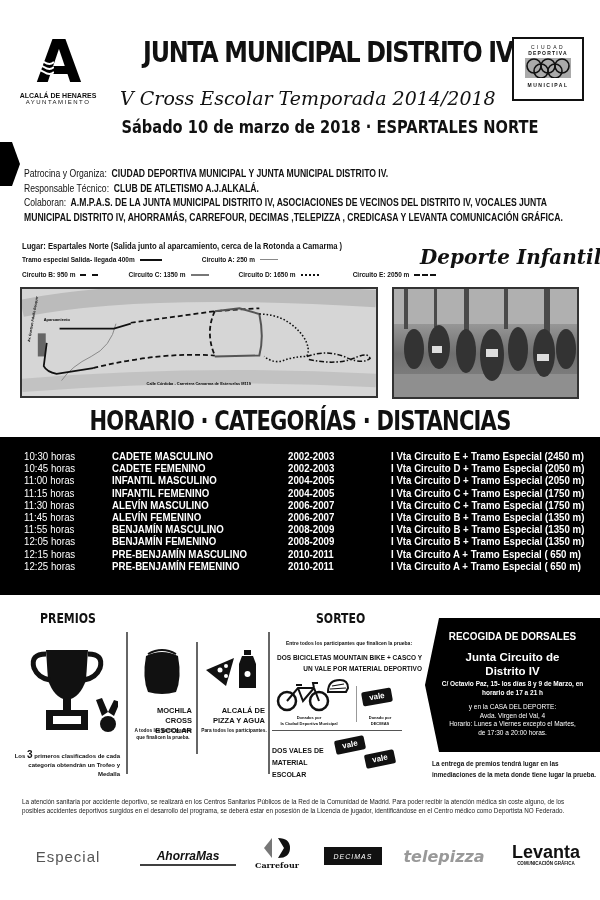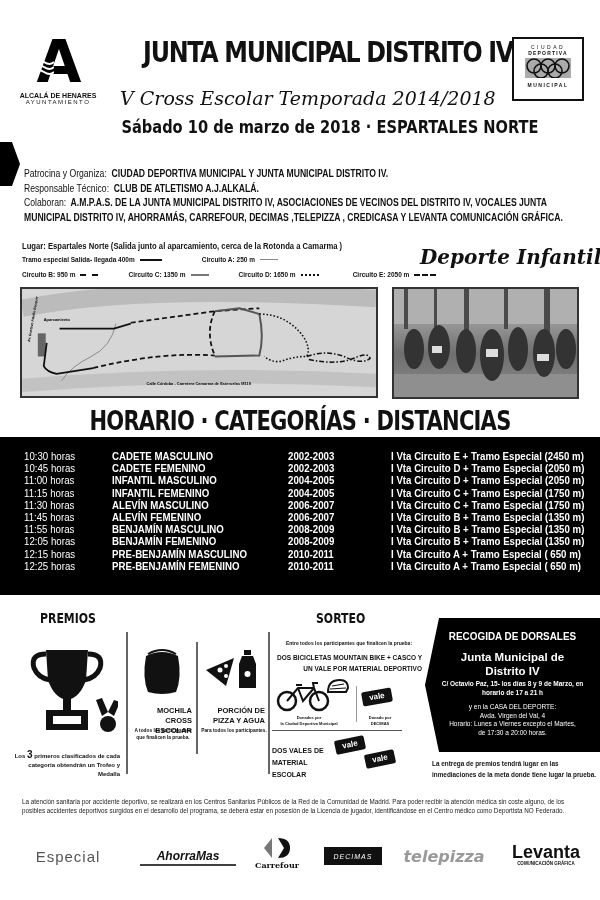--- a/index.html
+++ b/index.html
@@ -289,21 +289,21 @@
 
 <svg style="position:absolute;left:204px;top:650px;" width="58" height="40" viewBox="0 0 58 40">
   <path d="M2 20 L30 8 L22 36 Z" fill="#111"></path>
   <circle cx="16" cy="20" r="2.5" fill="#fff"></circle>
     <circle cx="22" cy="16" r="2" fill="#fff"></circle>
     <circle cx="22" cy="26" r="2" fill="#fff"></circle>
   <rect x="40" y="0" width="7" height="5" fill="#111"></rect>
   <path d="M38 6 L49 6 L52 14 L52 38 L35 38 L35 14 Z" fill="#111"></path>
   <circle cx="43.5" cy="24" r="3" fill="#fff"></circle>
 </svg>
-<div class="small-b" style="left:203px;top:706px;width:62px;font-size:7.5px;">PORCIÓN DE PIZZA Y AGUA</div>
+<div class="small-b" style="left:203px;top:706px;width:62px;font-size:7.5px;">ALCALÁ DE PIZZA Y AGUA</div>
 <div class="tiny" style="left:200px;top:728px;width:68px;">Para todos los participantes.</div>
 <div class="vline" style="left:268px;top:632px;height:142px;"></div>
 
 <div class="sect-h" style="left:316px;top:610px;">SORTEO</div>
 <div class="tiny" style="left:274px;top:640px;width:150px;font-size:5px;">Entre todos los participantes que finalicen la prueba:</div>
 <div class="small-b" style="left:272px;top:652px;width:150px;font-size:6.5px;line-height:11px;">DOS BICICLETAS MOUNTAIN BIKE + CASCO Y UN VALE POR MATERIAL DEPORTIVO</div>
 <svg style="position:absolute;left:276px;top:682px;" width="54" height="30" viewBox="0 0 54 30">
   <circle cx="11" cy="19" r="9" stroke="#111" stroke-width="2.5" fill="none"></circle>
   <circle cx="43" cy="19" r="9" stroke="#111" stroke-width="2.5" fill="none"></circle>
   <path d="M11 19 L22 6 L38 6 L43 19 M22 6 L27 19 L38 6 M20 3 L26 3 M38 6 L37 1 L42 1" stroke="#111" stroke-width="2" fill="none"></path>
@@ -322,21 +322,21 @@
     <div>Donado por</div>
     <div>DECIMAS</div>
   </div>
 <div style="position:absolute;left:272px;top:730px;width:130px;height:1px;background:#555;"></div>
 <div class="small-b" style="left:272px;top:745px;width:70px;font-size:7px;text-align:left;line-height:12px;">DOS VALES DE MATERIAL ESCOLAR</div>
 <div style="position:absolute;left:335px;top:738px;width:30px;height:14px;background:#111;color:#fff;font-size:8px;font-weight:bold;text-align:center;line-height:14px;border-radius:2px;transform:rotate(-12deg);">vale</div>
 <div style="position:absolute;left:365px;top:752px;width:30px;height:14px;background:#111;color:#fff;font-size:8px;font-weight:bold;text-align:center;line-height:14px;border-radius:2px;transform:rotate(-12deg);">vale</div>
 
 <div id="dorsales">
   <div class="h">RECOGIDA DE DORSALES</div>
-  <div class="big" style="padding:0 20px;">Junta Municipal de Distrito IV</div>
+  <div class="big" style="padding:0 20px;">Junta Circuito de Distrito IV</div>
   <div class="p1" style="padding:0 12px;">C/ Octavio Paz, 15- los días 8 y 9 de Marzo, en horario de 17 a 21 h</div>
   <div class="p2">y  en la CASA DEL DEPORTE:</div>
   <div class="p2" style="margin-top:0;">Avda. Virgen del Val, 4</div>
   <div class="p2" style="margin-top:0;padding:0 22px;">Horario: Lunes a Viernes excepto el Martes, de 17:30 a 20:00 horas.</div>
 </div>
 <div id="entrega">La entrega de premios tendrá lugar en las inmediaciones de la meta donde tiene lugar la prueba.</div>
 
 <div id="disclaimer">La atención sanitaria por accidente deportivo, se realizará en los Centros Sanitarios Públicos de la Red de la Comunidad de Madrid. Para poder recibir la atención médica sin coste alguno, de los posibles accidentes deportivos surgidos en el desarrollo del programa, se deberá estar en posesión de la Licencia de jugador, identificándose en el Centro médico como Deportista NO Federado.</div>
 
 <div class="sponsor" style="left:18px;width:100px;font-size:15px;color:#555;letter-spacing:1px;">

